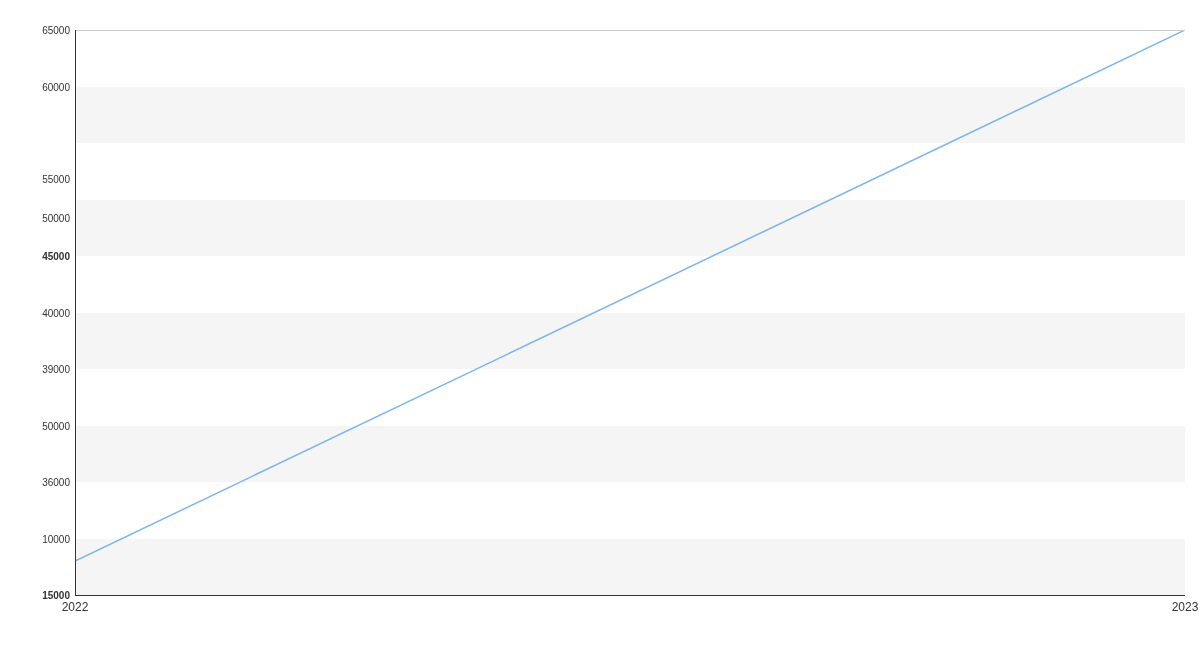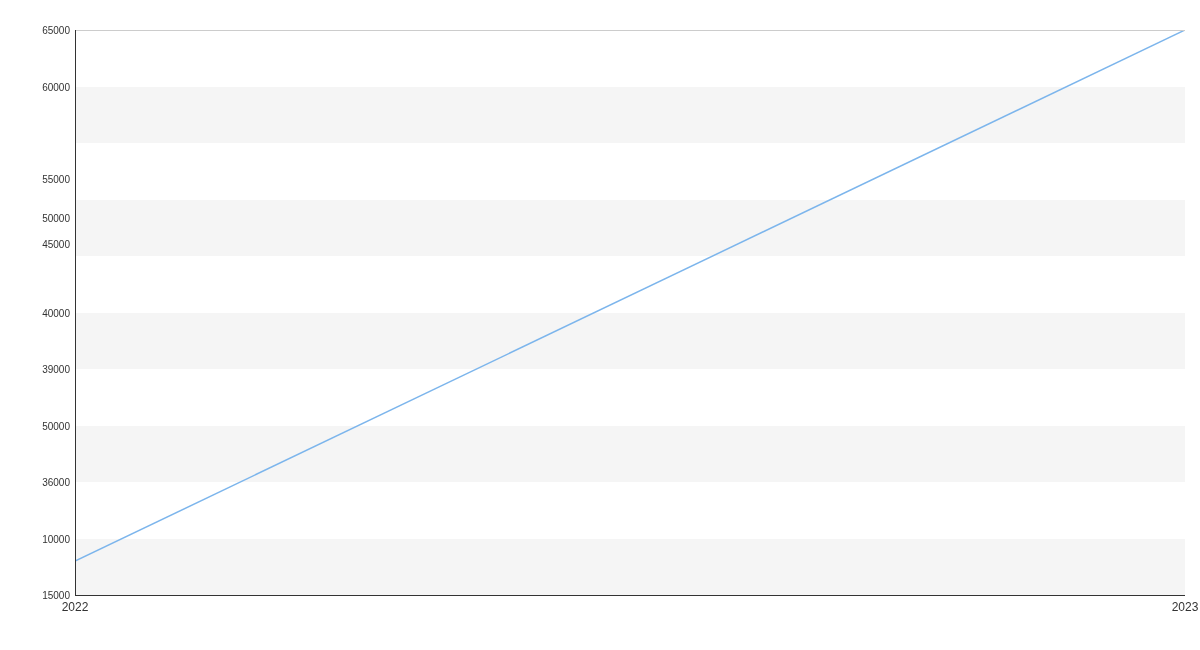--- a/index.html
+++ b/index.html
@@ -102,26 +102,26 @@
       <div class="grid-band" style="top: 452px; height: 56.5px;"></div>
 
     <svg class="line" viewBox="0 0 1110 565" preserveAspectRatio="none">
       <polyline id="series-line" fill="none" stroke-width="1.5" points="0,531.1 1110,0" stroke="#7cb5ec"></polyline>
     </svg>
   </div>
 
   <div class="plot-frame-top"></div>
   <div class="plot-frame-bottom"></div>
   <div class="plot-frame-left"></div>
-<div class="y-tick" style="top: 595px;">15000</div>
+<div class="y-tick" style="top: 595px; font-weight: bold;">15000</div>
     <div class="y-tick" style="top: 538.5px;">10000</div>
     <div class="y-tick" style="top: 482px;">36000</div>
     <div class="y-tick" style="top: 425.5px;">50000</div>
     <div class="y-tick" style="top: 369px;">39000</div>
     <div class="y-tick" style="top: 312.5px;">40000</div>
-    <div class="y-tick" style="top: 244px;">45000</div>
+    <div class="y-tick" style="top: 256px; font-weight: bold;">45000</div>
     <div class="y-tick" style="top: 199.5px; margin-top: 18px;">50000</div>
     <div class="y-tick" style="top: 143px; margin-top: 36px;">55000</div>
     <div class="y-tick" style="top: 86.5px;">60000</div>
     <div class="y-tick" style="top: 30px;">65000</div>
     <div class="x-tick" style="left: 75px;">2022</div>
     <div class="x-tick" style="left: 1185px;">2023</div>
   </div>
 
 </body></html>

